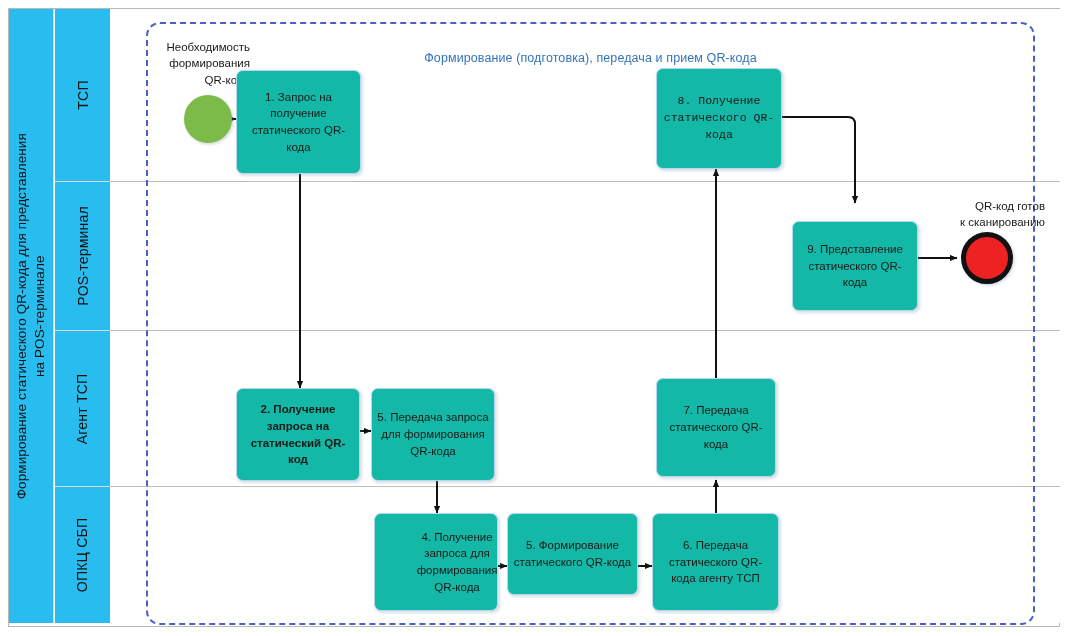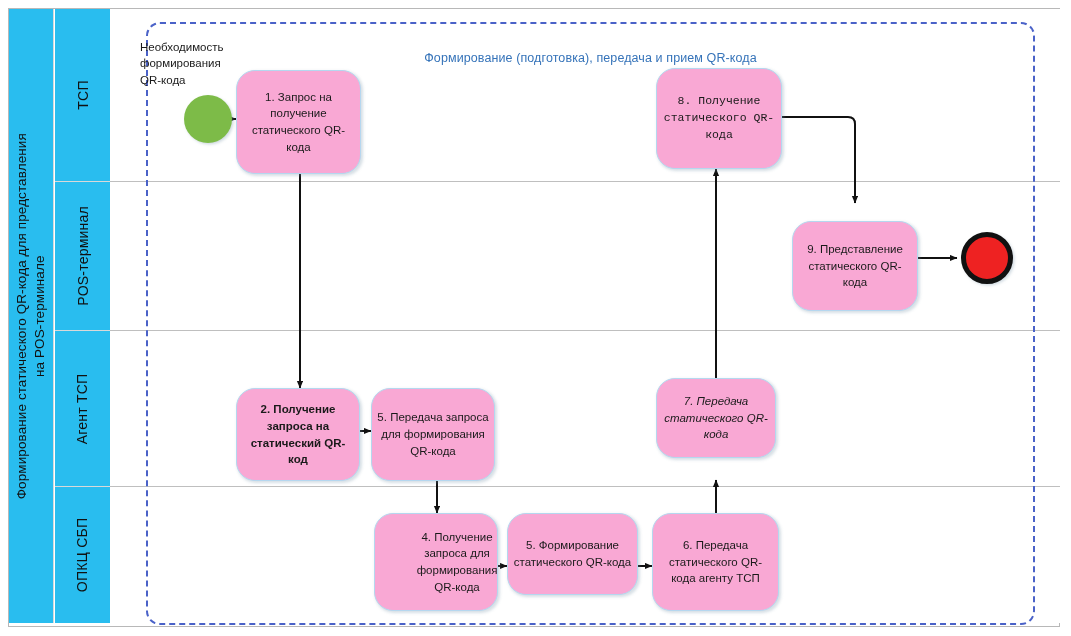--- a/index.html
+++ b/index.html
@@ -109,23 +109,23 @@
     text-align: center;
     font-size: 12.5px;
     color: #3573b9;
     letter-spacing: 0.1px;
     margin-top: 20px;
   }
 
   
   .task {
     position: absolute;
-    background: #f9a8d4;
+    background: #14b8a6;
     border: 1px solid #b5d7ef;
-    border-radius: 19px;
+    border-radius: 7px;
     box-sizing: border-box;
     display: flex;
     align-items: center;
     justify-content: center;
     text-align: center;
     font-size: 11.5px;
     line-height: 1.45;
     color: #1a1a1a;
     padding: 2px 5px;
     box-shadow: 1.5px 1.5px 3px rgba(120,150,170,0.30);
@@ -145,21 +145,21 @@
     width: 52px;
     height: 52px;
     border-radius: 50%;
     background: #ee2222;
     border: 5px solid #111111;
     box-sizing: border-box;
     box-shadow: 1.5px 1.5px 3px rgba(120,150,170,0.35);
   }
   .event-label {
     position: absolute;
-    text-align: left;
+    text-align: right;
     font-size: 11.5px;
     line-height: 1.42;
     color: #1a1a1a;
   }
 
   
   .connectors {
     position: absolute;
     left: 0;
     top: 0;
@@ -233,33 +233,37 @@
     </g>
   </svg>
 
   <div class="event-label" style="left:140px; top:39px; width:110px;">
     <div>Необходимость</div>
     <div>формирования</div>
     <div>QR-кода</div>
   </div>
   <div class="start-event" style="left:184px; top:95px;"></div>
 
+  <div class="event-label" style="left:910px; top:198px; width:135px;">
+    <div>QR-код готов</div>
+    <div>к сканированию</div>
+  </div>
   <div class="end-event" style="left:961px; top:232px;"></div>
 
   <div class="task" style="left:236px; top:70px;  width:125px; height:104px;">1. Запрос на получение статического QR-кода</div>
 
   <div class="task" style="left:236px; top:388px; width:124px; height:93px;font-weight:bold;">2. Получение запроса на статический QR-код</div>
 
   <div class="task" style="left:371px; top:388px; width:124px; height:93px;">5. Передача запроса для формирования QR-кода</div>
 
   <div class="task" style="left:374px; top:513px; width:124px; height:98px;padding-left:47px;">4. Получение запроса для формирования QR-кода</div>
 
   <div class="task" style="left:507px; top:513px; width:131px; height:82px;">5. Формирование статического QR-кода</div>
 
   <div class="task" style="left:652px; top:513px; width:127px; height:98px;">6. Передача статического QR-кода агенту ТСП</div>
 
-  <div class="task" style="left:656px; top:378px; width:120px; height:80px;font-style:italic;">7. Передача статического QR-кода</div>
+  <div class="task" style="left:656px; top:378px; width:120px; height:99px;">7. Передача статического QR-кода</div>
 
   <div class="task" style="left:656px; top:68px;  width:126px; height:101px;font-family:Liberation Mono, monospace;">8. Получение статического QR-кода</div>
 
   <div class="task" style="left:792px; top:221px; width:126px; height:90px;">9. Представление статического QR-кода</div>
 
 </div>
 
 </body></html>

